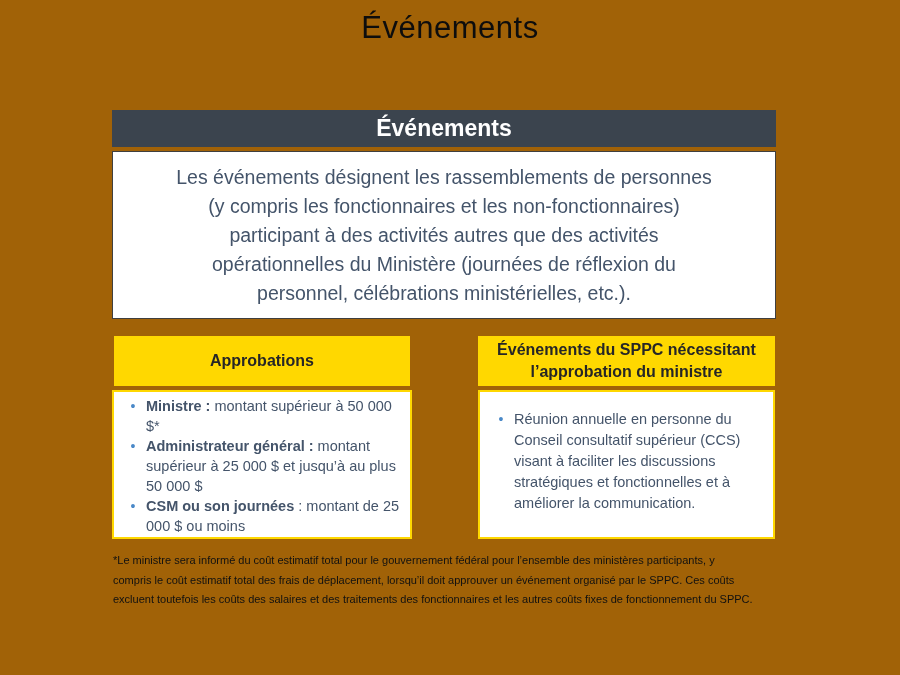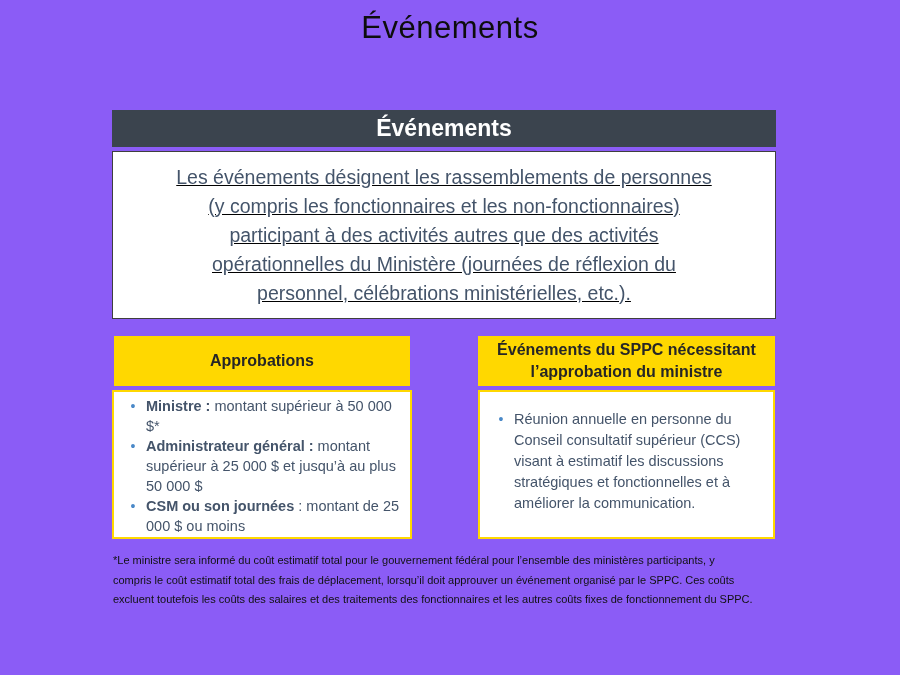--- a/index.html
+++ b/index.html
@@ -4,21 +4,21 @@
 <style>
   html, body {
     margin: 0;
     padding: 0;
     background: #ffffff;
   }
   .slide {
     position: relative;
     width: 900px;
     height: 675px;
-    background: #8b5cf6;
+    background: #a16207;
     font-family: "Liberation Sans", sans-serif;
     overflow: hidden;
   }
   .page-title {
     position: absolute;
     top: 10px;
     left: 0;
     width: 100%;
     text-align: center;
     font-size: 31px;
@@ -47,21 +47,20 @@
     left: 112px;
     top: 151px;
     width: 664px;
     height: 168px;
     box-sizing: border-box;
     border: 1.5px solid #3f3f3f;
     background: #ffffff;
     display: flex;
     align-items: center;
     justify-content: center;
-    text-decoration: underline;
   }
   .desc-text {
     white-space: pre-line;
     text-align: center;
     font-size: 19.5px;
     line-height: 29px;
     color: #44546A;
     padding: 0 8px;
   }
   .yellow-header {
@@ -159,21 +158,21 @@
     </div>
     <div class="bullet-item">
       <span class="bullet-glyph">•</span>
       <span class="bullet-text"><span class="b">CSM ou son journées</span><span> : montant de 25 000 $ ou moins</span></span>
     </div>
   </div>
 
   <div class="list-box list-box-right">
     <div class="bullet-item">
       <span class="bullet-glyph">•</span>
-      <span class="bullet-text">Réunion annuelle en personne du Conseil consultatif supérieur (CCS) visant à estimatif les discussions stratégiques et fonctionnelles et à améliorer la communication.</span>
+      <span class="bullet-text">Réunion annuelle en personne du Conseil consultatif supérieur (CCS) visant à faciliter les discussions stratégiques et fonctionnelles et à améliorer la communication.</span>
     </div>
   </div>
 
   <div class="footnote">*Le ministre sera informé du coût estimatif total pour le gouvernement fédéral pour l’ensemble des ministères participants, y
 compris le coût estimatif total des frais de déplacement, lorsqu’il doit approuver un événement organisé par le SPPC. Ces coûts
 excluent toutefois les coûts des salaires et des traitements des fonctionnaires et les autres coûts fixes de fonctionnement du SPPC.</div>
 
 </div>
 
 </body></html>

